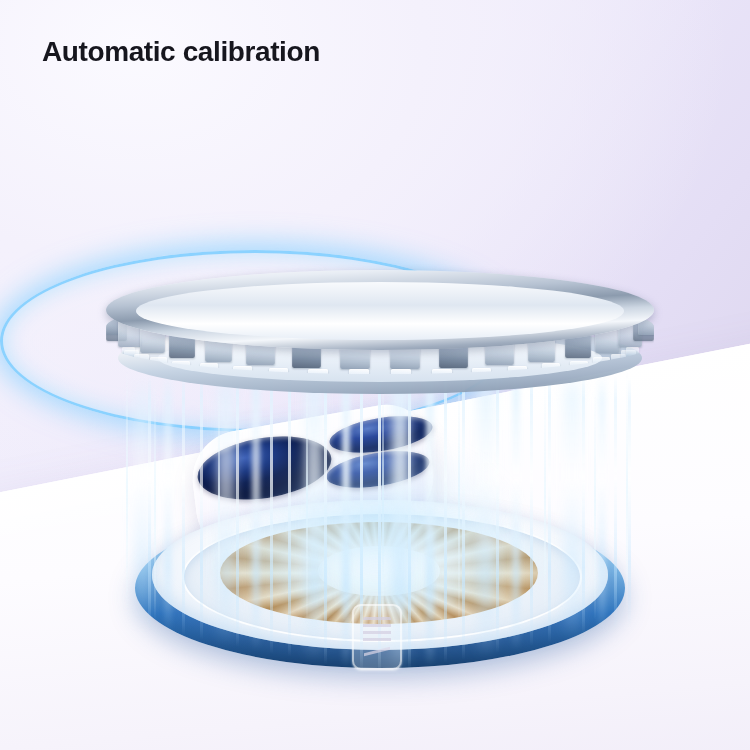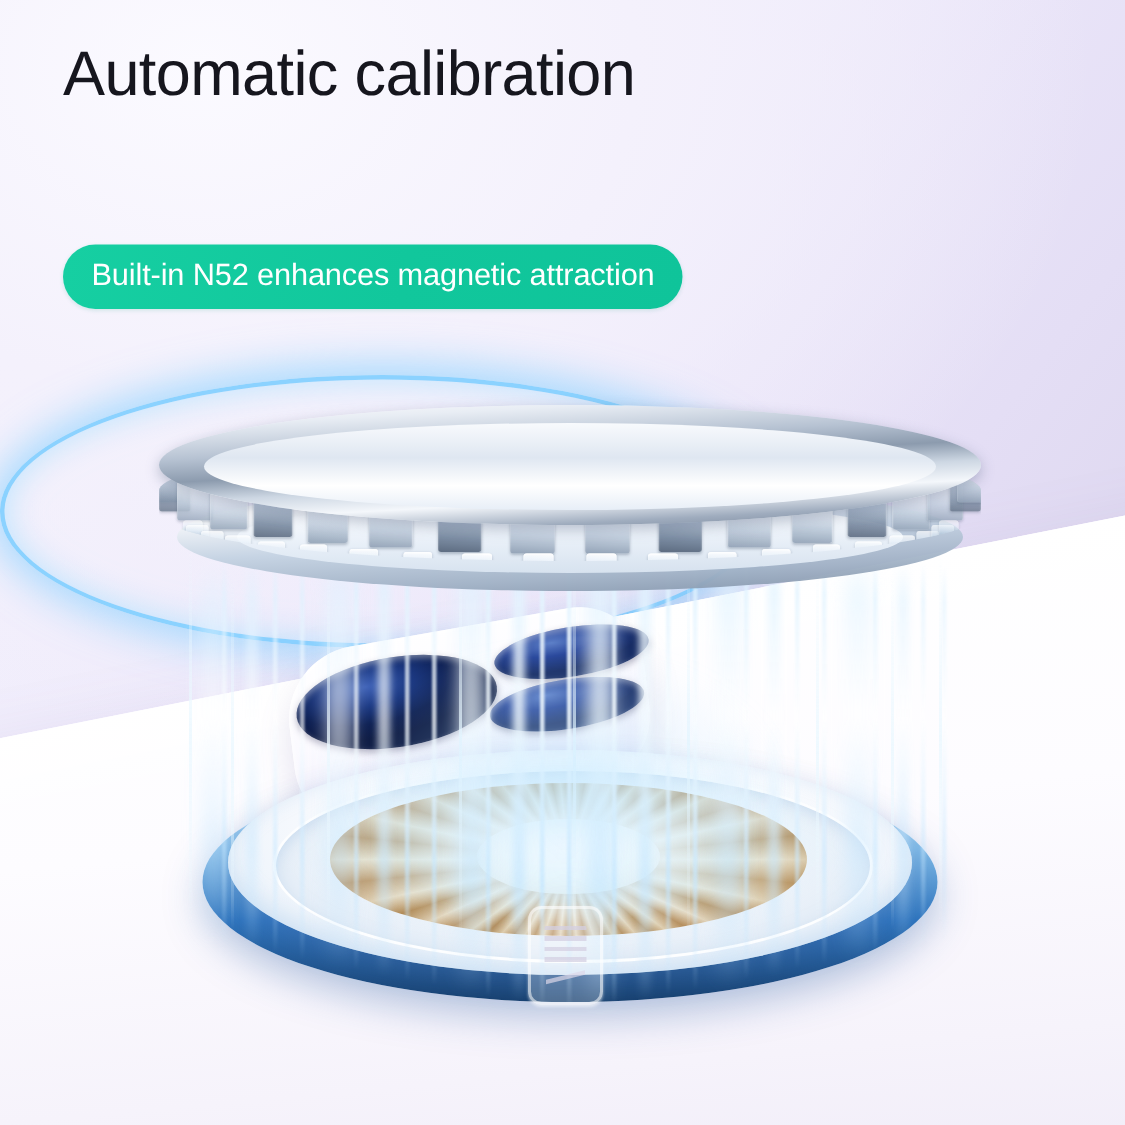--- a/index.html
+++ b/index.html
@@ -10,23 +10,23 @@
   }
   .stage{
     position:relative;width:750px;height:750px;overflow:hidden;
     background:
       radial-gradient(120% 90% at 18% 6%, #fbfaff 0%, #f4f1fc 32%, rgba(244,241,252,0) 66%),
       linear-gradient(128deg, #f7f5fd 0%, #eeeafb 38%, #e4def5 66%, #d6cfe8 100%);
   }
 
   
   .headline{
-    position:absolute;left:42px;top:22px;width:600px;
-    font-size:42px;line-height:1.27;letter-spacing:-0.4px;
-    color:#16161e;font-weight:400;
+    position:absolute;left:42px;top:34px;width:600px;
+    font-size:28px;line-height:1.27;letter-spacing:-0.4px;
+    color:#16161e;font-weight:700;
   }
   .badges{position:absolute;left:42px;top:163px;}
   .badge{
     display:inline-block;color:#ffffff;
     background:linear-gradient(100deg,#16cfa2 0%,#11c79c 55%,#0fc49a 100%);
     border-radius:999px;font-size:20.5px;letter-spacing:-0.1px;
     padding:9px 19px 10px 19px;white-space:nowrap;
     box-shadow:0 1px 3px rgba(16,150,120,.16);
   }
   .badge-row{margin-bottom:11px;}
@@ -207,23 +207,20 @@
 </head>
 <body>
 
 <div class="stage">
 
   <div class="headline">
     <div>Automatic calibration</div>
   </div>
 
   <div class="badges">
-    <div class="badge-row">
-      <span class="badge">Built-in N52 enhances magnetic attraction</span>
-    </div>
   </div>
 
   <div class="scene">
 
     <div class="phone"></div>
     <div class="phone-edge"></div>
 
     <div class="cam-bump"></div>
     <div class="lens big"></div>
     <div class="lens s1"></div>

